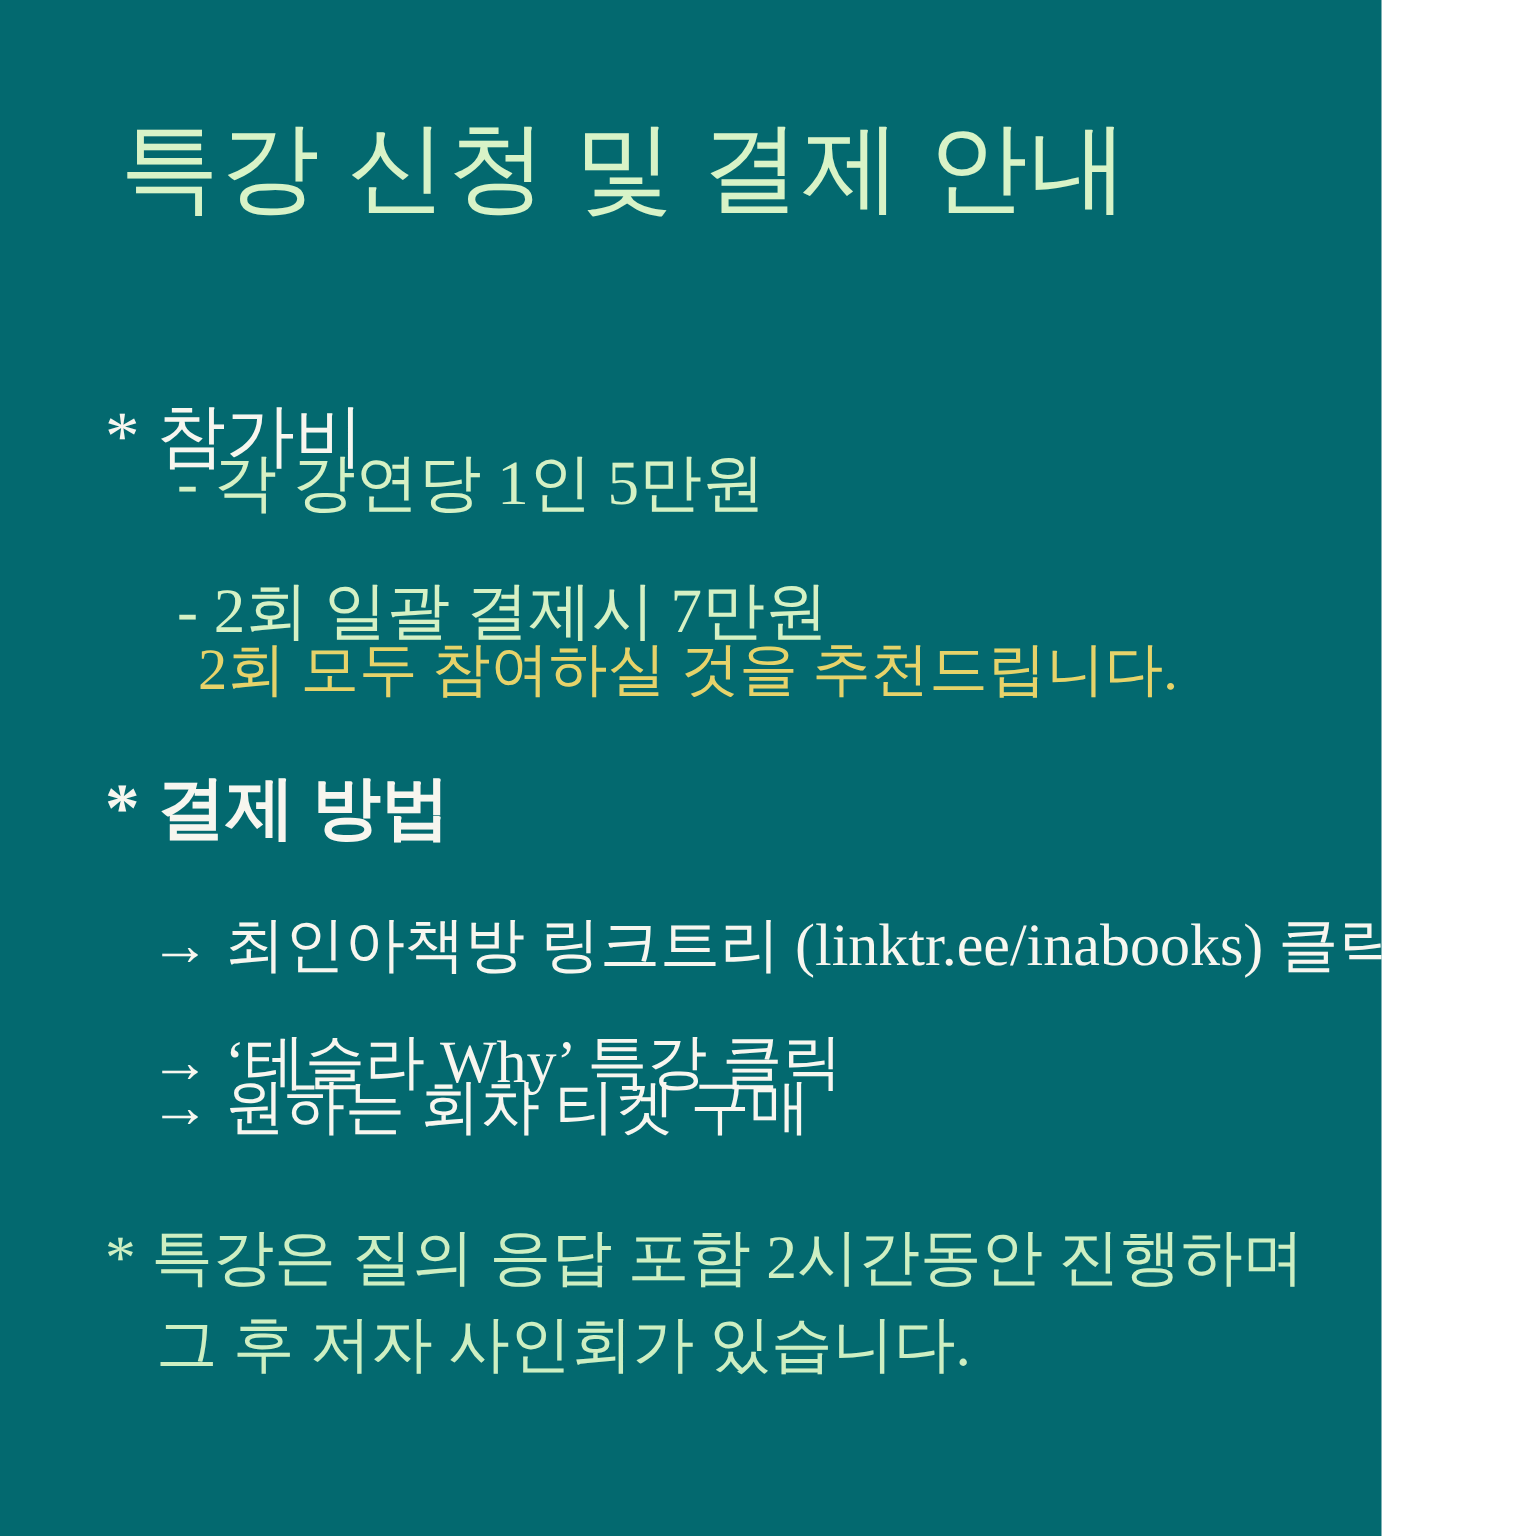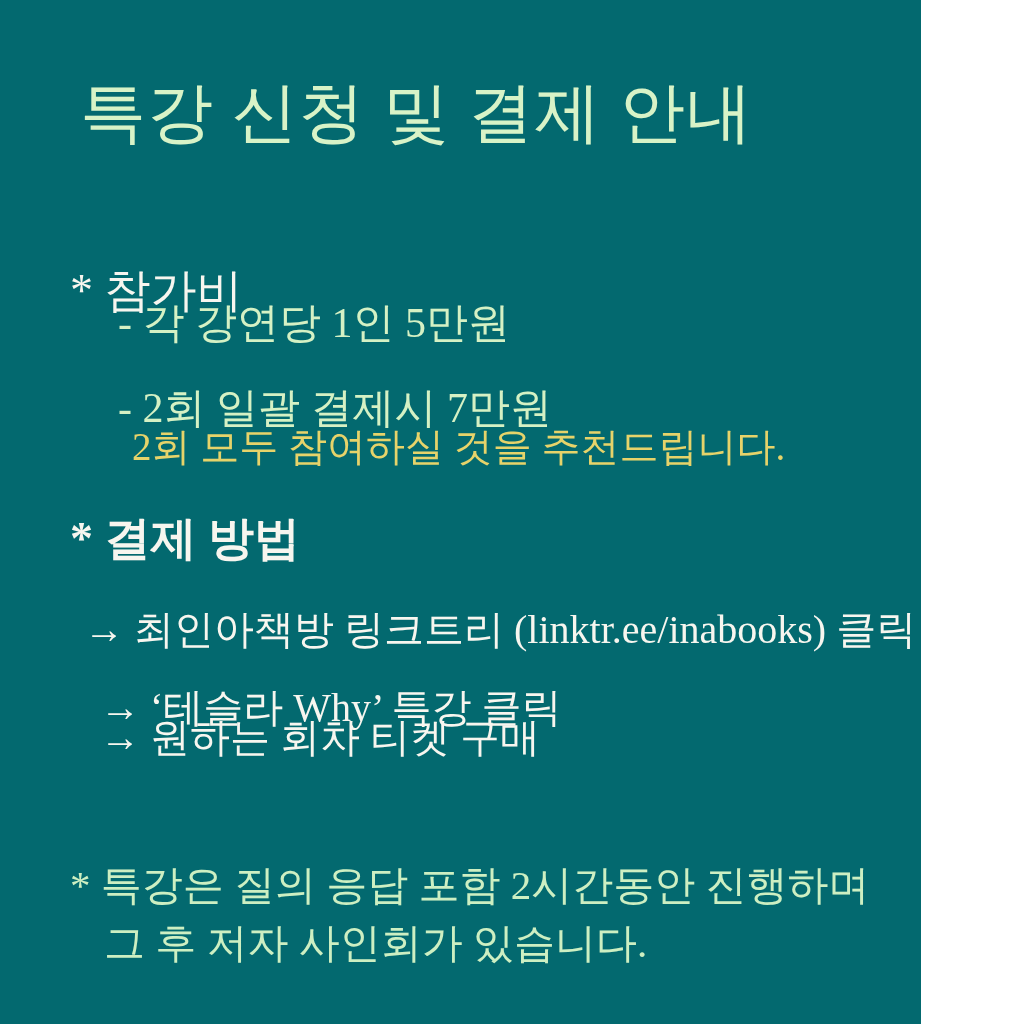--- a/index.html
+++ b/index.html
@@ -41,27 +41,26 @@
   .fee-note {
     left: 132px; top: 427px;
     font-size: 39px;
     color: var(--accent-yellow, #E6D36A);
     text-align: center;
   }
   .pay-step {
     font-size: 40px;
     color: var(--white, #F7F6EF);
   }
-  .pay-step-1 { left: 84px; top: 610px; }
+  .pay-step-1 { left: 100px; top: 610px; }
   .pay-step-2 { left: 100px; top: 664px; margin-top: 24px; }
   .pay-step-3 { left: 100px; top: 718px; }
   .footnote {
     font-size: 41px;
     color: var(--footnote-green, #CDEFC2);
-    margin-top: 47px;
   }
   .footnote-1 { left: 70px;  top: 818px; }
   .footnote-2 { left: 104px; top: 876px; }
 </style>
 </head>
 <body>
 
 <div class="canvas">
 
   <div class="line title">특강 신청 및 결제 안내</div>

